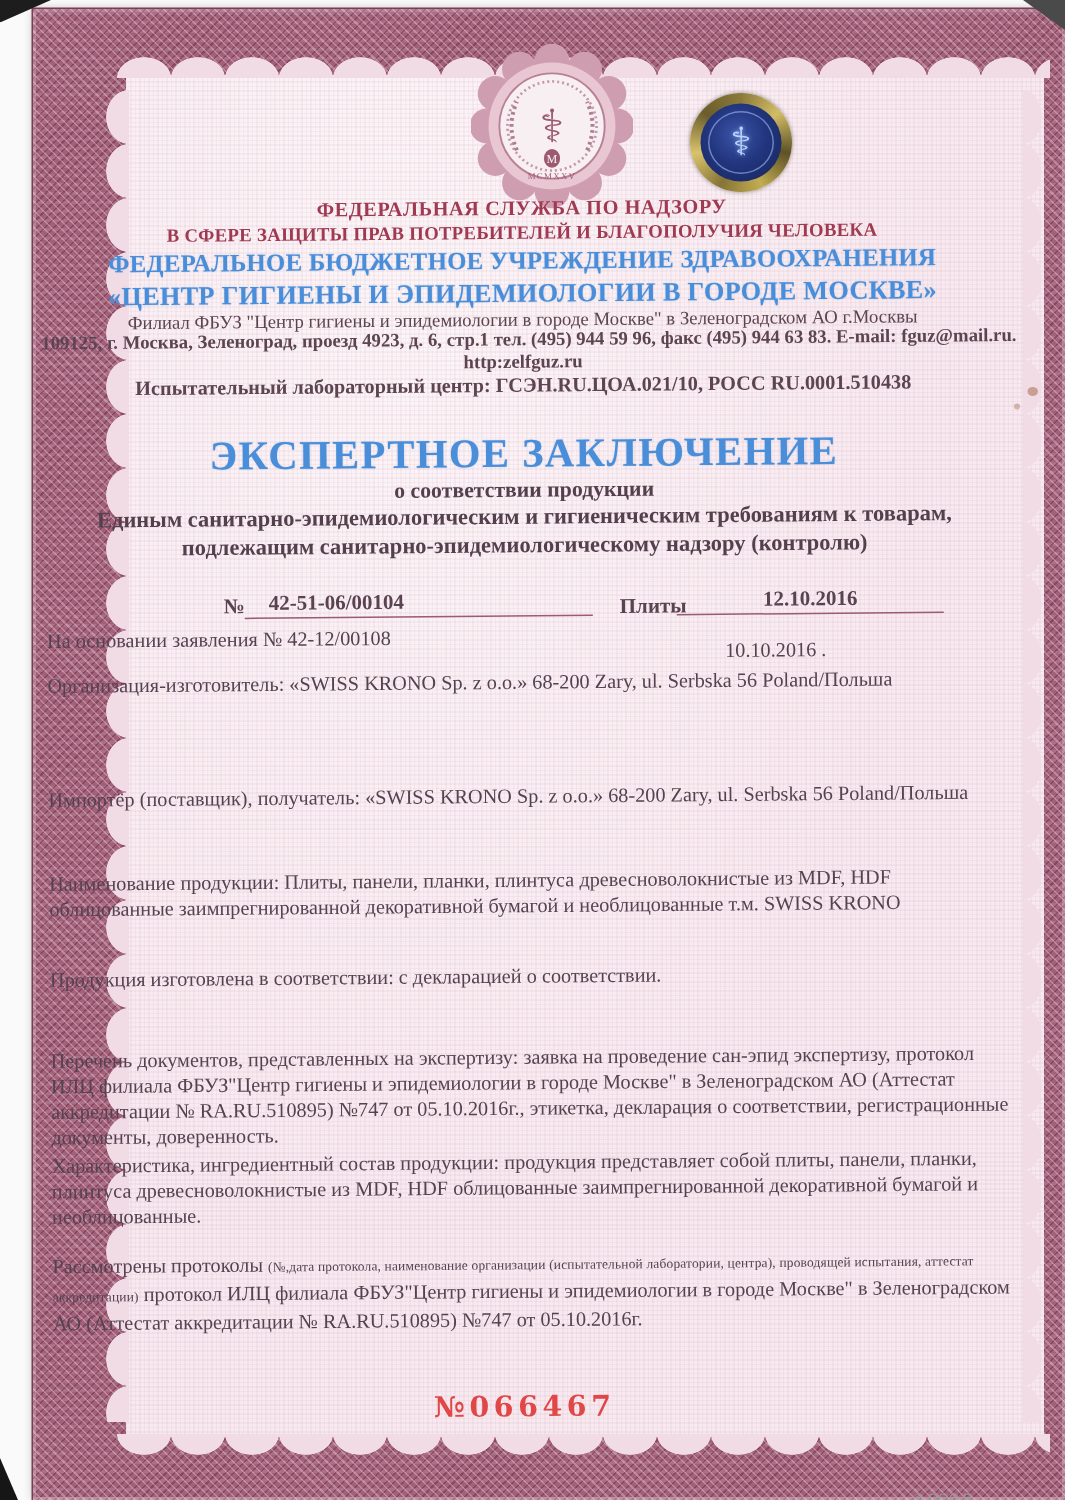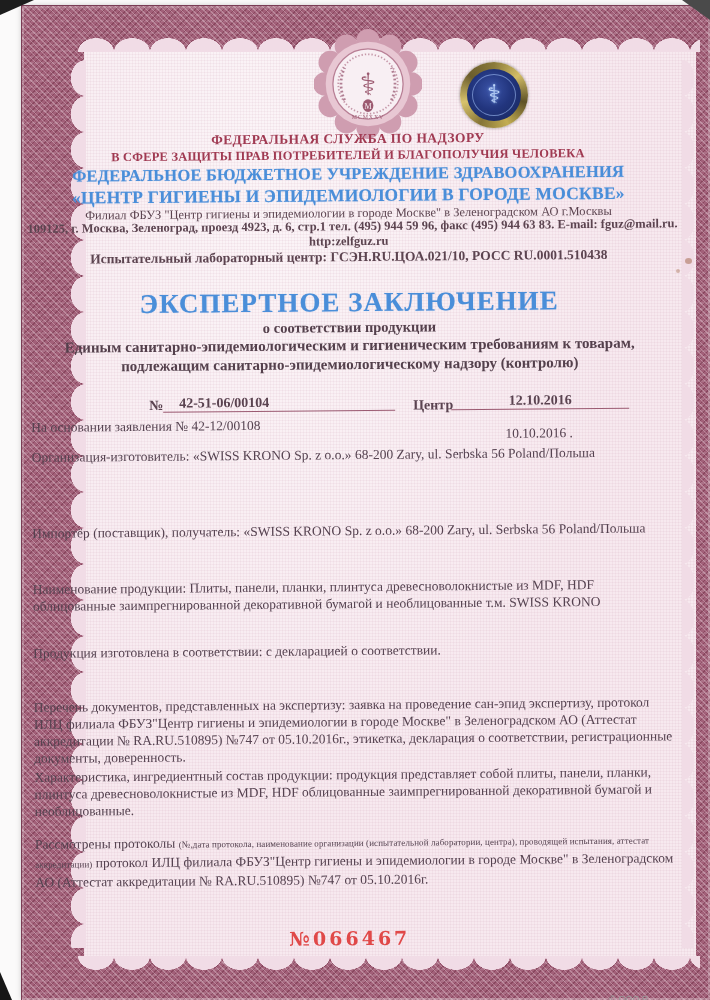--- a/index.html
+++ b/index.html
@@ -88,21 +88,21 @@
   .title-sub3{top:350px;font-size:15px;font-weight:bold;color:#54404c;}
 
   .fieldrow{font-size:14px;color:#5a4350;}
   .num-label{left:128px;top:390px;font-weight:bold;}
   .num-value{left:142px;top:388px;width:216px;border-bottom:1px solid #9b5b72;
     padding-left:16px;font-weight:bold;}
   .date-label{left:392px;top:392px;font-weight:bold;}
   .date-value{left:430px;top:388px;width:178px;border-bottom:1px solid #9b5b72;
     text-align:center;font-weight:bold;}
   .basis{left:10px;top:411px;font-size:13.5px;}
-  .basis-date{left:484px;top:421px;font-size:13.5px;}
+  .basis-date{left:462px;top:421px;font-size:13.5px;}
 
   .para{left:10px;right:34px;font-size:13.5px;line-height:17px;text-align:left;}
   .p-manufacturer{top:440px;}
   .p-importer{top:516px;}
   .p-product{top:572px;}
   .p-accordance{top:636px;}
   .p-documents{top:690px;}
   .p-characteristics{top:760px;}
   .p-protocols{top:827px;}
   .smallnote{font-size:9px;letter-spacing:.1px;}
@@ -174,21 +174,21 @@
       <div class="abs ctr site">http:zelfguz.ru</div>
       <div class="abs ctr lab">Испытательный лабораторный центр: ГСЭН.RU.ЦОА.021/10, РОСС RU.0001.510438</div>
 
       <div class="abs ctr title-main blue">ЭКСПЕРТНОЕ ЗАКЛЮЧЕНИЕ</div>
       <div class="abs ctr title-sub1">о  соответствии продукции</div>
       <div class="abs ctr title-sub2">Единым санитарно-эпидемиологическим и гигиеническим требованиям к товарам,</div>
       <div class="abs ctr title-sub3">подлежащим санитарно-эпидемиологическому надзору (контролю)</div>
 
       <div class="abs fieldrow num-label">№</div>
       <div class="abs fieldrow num-value">42-51-06/00104</div>
-      <div class="abs fieldrow date-label">Центр</div>
+      <div class="abs fieldrow date-label">Плиты</div>
       <div class="abs fieldrow date-value">12.10.2016</div>
       <div class="abs basis">На основании заявления № 42-12/00108</div>
       <div class="abs basis-date">10.10.2016 .</div>
 
       <div class="abs para p-manufacturer">Организация-изготовитель:    «SWISS KRONO Sp. z o.o.»  68-200 Zary, ul. Serbska 56 Poland/Польша</div>
       <div class="abs para p-importer">Импортёр (поставщик), получатель: «SWISS KRONO Sp. z o.o.»  68-200 Zary, ul. Serbska 56 Poland/Польша</div>
       <div class="abs para p-product">Наименование продукции:  Плиты, панели, планки, плинтуса древесноволокнистые из MDF, HDF облицованные заимпрегнированной декоративной бумагой и необлицованные  т.м. SWISS KRONO</div>
       <div class="abs para p-accordance">Продукция изготовлена в соответствии:  с декларацией о соответствии.</div>
       <div class="abs para p-documents">Перечень документов, представленных на экспертизу: заявка на проведение сан-эпид экспертизу,  протокол ИЛЦ филиала ФБУЗ"Центр гигиены и эпидемиологии в городе Москве" в Зеленоградском АО  (Аттестат аккредитации № RA.RU.510895) №747 от 05.10.2016г., этикетка, декларация о соответствии, регистрационные документы, доверенность.</div>
       <div class="abs para p-characteristics">Характеристика, ингредиентный состав продукции: продукция представляет собой плиты, панели, планки, плинтуса древесноволокнистые из MDF, HDF  облицованные заимпрегнированной декоративной бумагой и необлицованные.</div>

